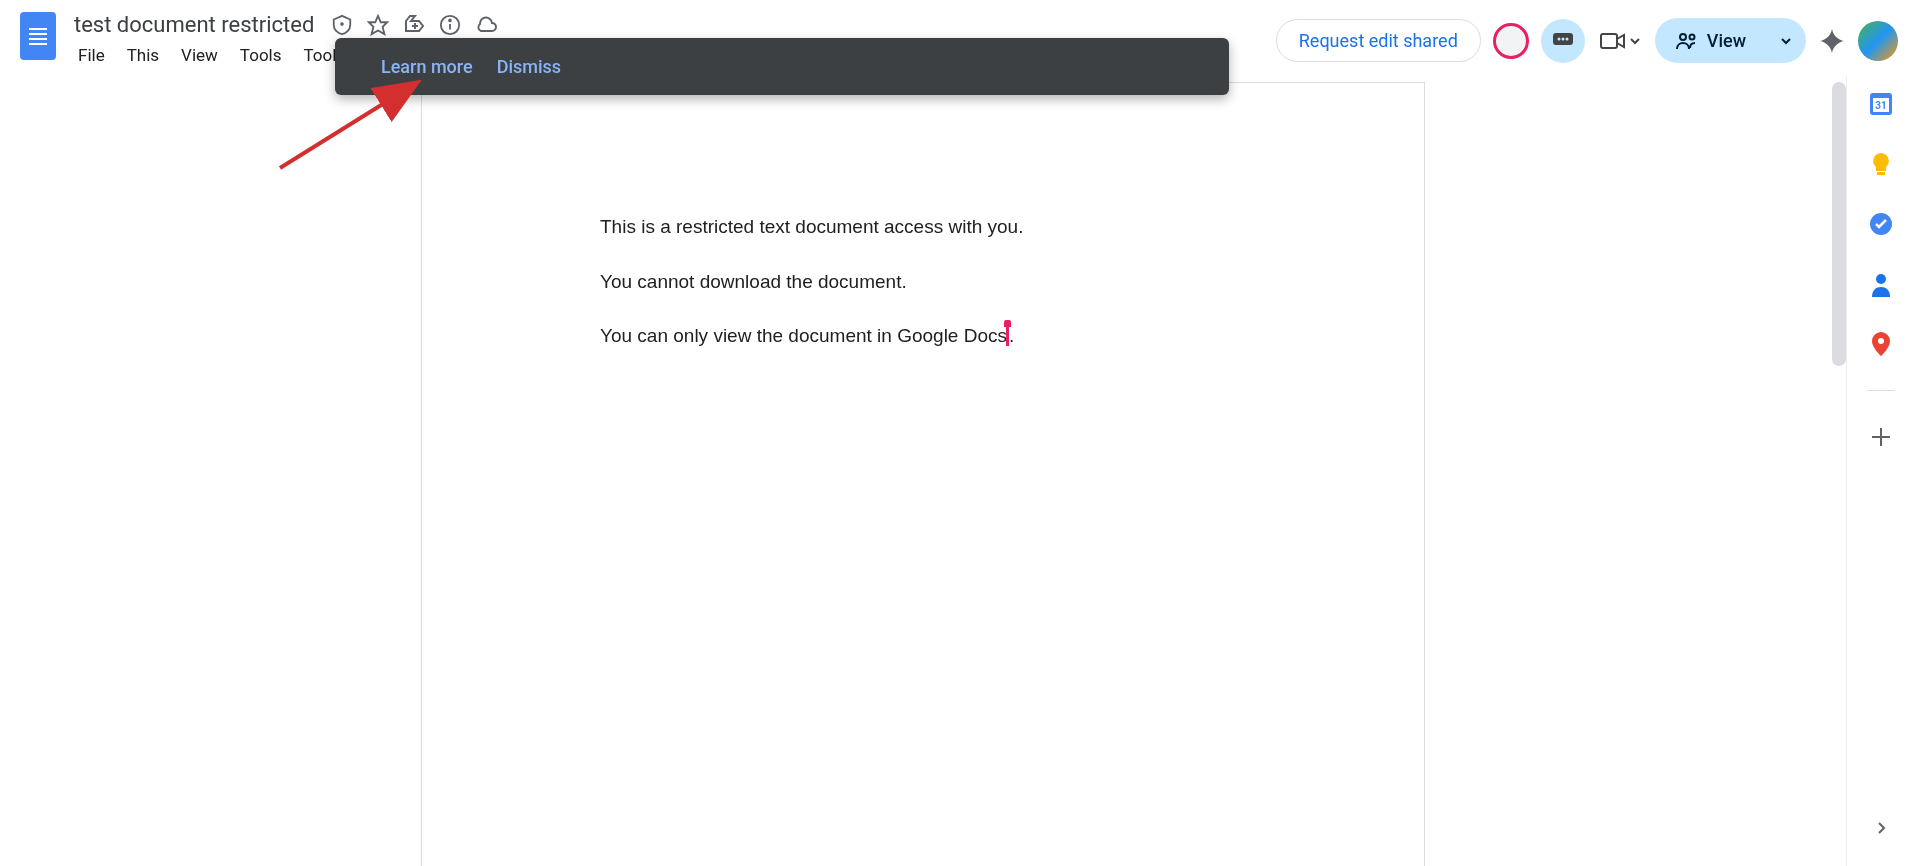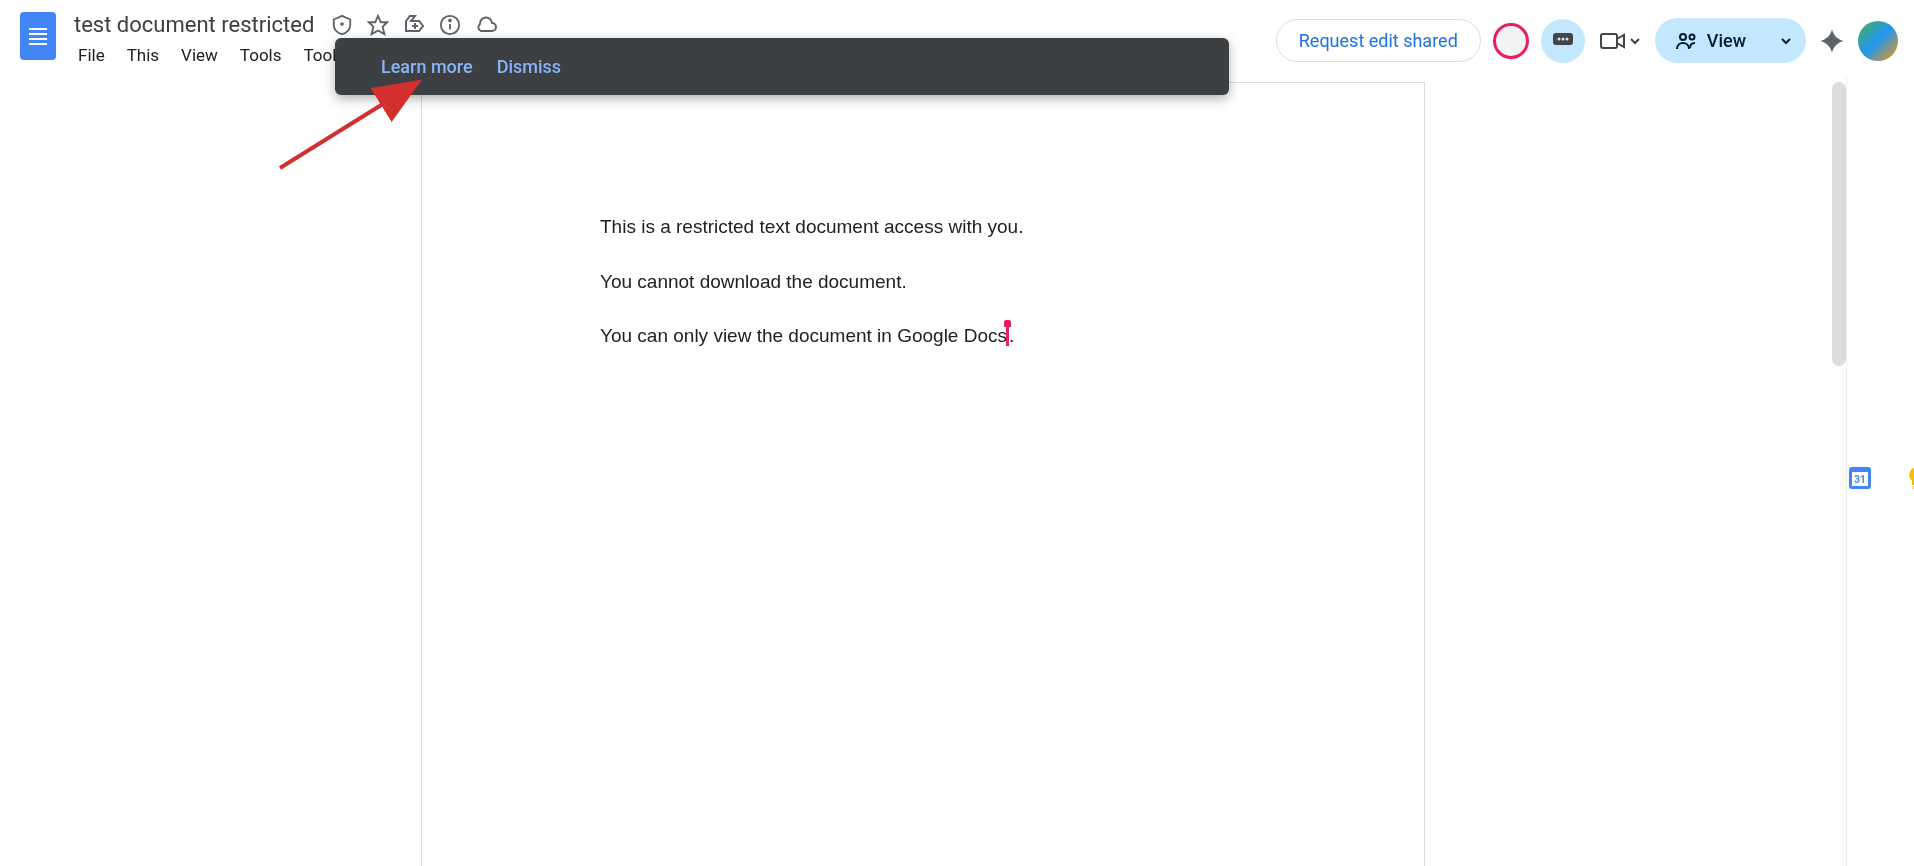--- a/index.html
+++ b/index.html
@@ -284,21 +284,21 @@
     
     .side-panel {
       position: absolute;
       right: 0;
       top: 76px;
       bottom: 0;
       width: 68px;
       background: #fff;
       border-left: 1px solid #eee;
       display: flex;
-      flex-direction: row;
+      flex-direction: column;
       align-items: center;
       padding-top: 14px;
       gap: 32px;
     }
     
     .side-icon {
       width: 28px;
       height: 28px;
       cursor: pointer;
       display: flex;

